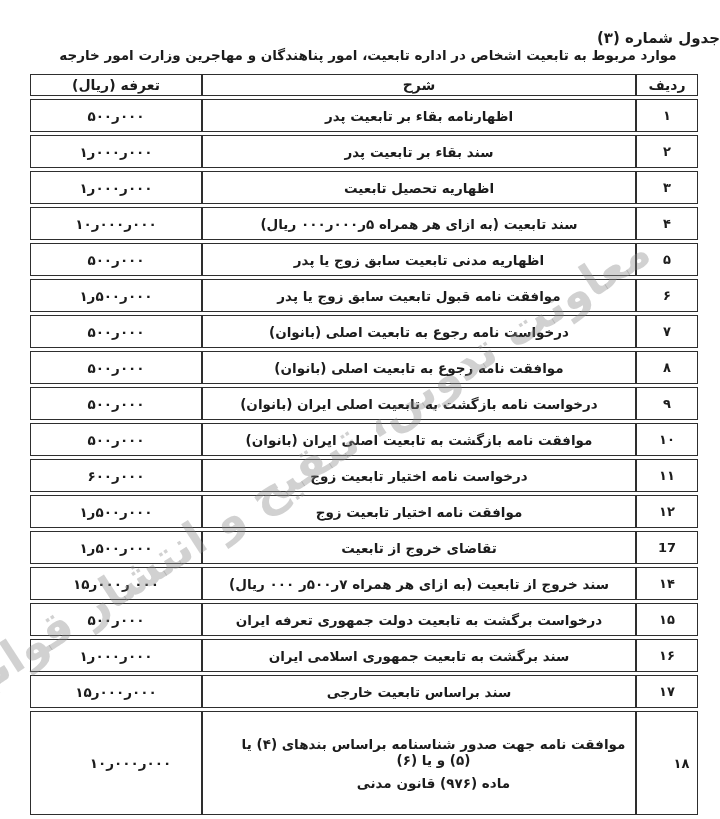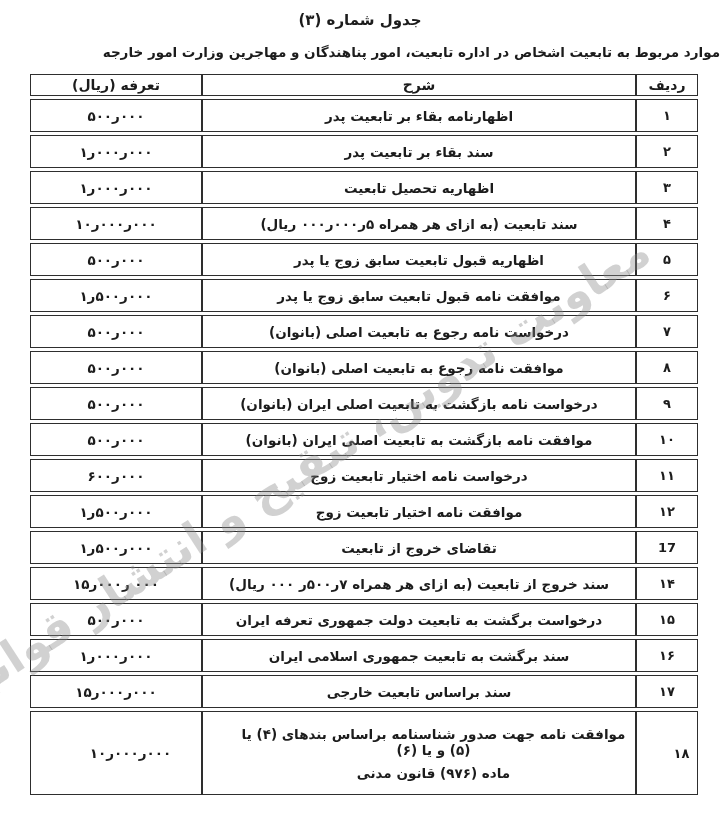--- a/index.html
+++ b/index.html
@@ -5,28 +5,28 @@
   * { box-sizing: border-box; margin: 0; padding: 0; }
   html, body { background: #ffffff; }
   body {
     width: 720px; height: 819px;
     position: relative; overflow: hidden;
     font-family: "DejaVu Sans", "Liberation Sans", sans-serif;
     color: #1c1c1c;
   }
   .title {
     padding-top: 11px;
+    text-align: right;
+    font-size: 15px;
+    font-weight: 700;
+    direction: rtl;
+    margin-top: 18px;
+  }
+  .subtitle {
     text-align: center;
-    font-size: 15px;
-    font-weight: 700;
-    direction: rtl;
-  }
-  .subtitle {
-    margin-top: 15px;
-    text-align: right;
     font-size: 13.5px;
     font-weight: 700;
     direction: rtl;
     padding-left: 16px;
   }
   table.tariff {
     position: absolute;
     top: 71px; left: 30px;
     width: 668px;
     border-collapse: separate;
@@ -38,21 +38,21 @@
     border: 1px solid #2e2e2e;
     background: transparent;
     font-weight: 700;
     text-align: center;
     vertical-align: middle;
     padding: 2px 6px;
   }
   th { height: 18px; font-size: 14px; }
   td { height: 33px; font-size: 13.5px; }
   td.col-num { font-size: 13px; }
-  tr.tall td { height: 84px; padding-left: 35px; }
+  tr.tall td { height: 104px; padding-left: 35px; }
   tr.tall td.col-desc div { margin: 7px 0; }
   
   .num-ltr { direction: ltr; unicode-bidi: bidi-override; }
   .watermark {
     position: absolute;
     top: 405px; left: 20px; width: 680px;
     text-align: center;
     transform: rotate(-33deg);
     font-size: 46px;
     font-weight: 700;
@@ -109,21 +109,21 @@
       <tr>
         <td class="col-num">۴</td>
         <td class="col-desc">
           <div>سند تابعیت (به ازای هر همراه ۵ر۰۰۰ر۰۰۰ ریال)</div>
         </td>
         <td class="col-tariff"><span class="num-ltr">۱۰ر۰۰۰ر۰۰۰</span></td>
       </tr>
       <tr>
         <td class="col-num">۵</td>
         <td class="col-desc">
-          <div>اظهاریه قبول تابعیت سابق زوج یا پدر</div>
+          <div>اظهاریه مدنی تابعیت سابق زوج یا پدر</div>
         </td>
         <td class="col-tariff"><span class="num-ltr">۵۰۰ر۰۰۰</span></td>
       </tr>
       <tr>
         <td class="col-num">۶</td>
         <td class="col-desc">
           <div>موافقت نامه قبول تابعیت سابق زوج یا پدر</div>
         </td>
         <td class="col-tariff"><span class="num-ltr">۱ر۵۰۰ر۰۰۰</span></td>
       </tr>

